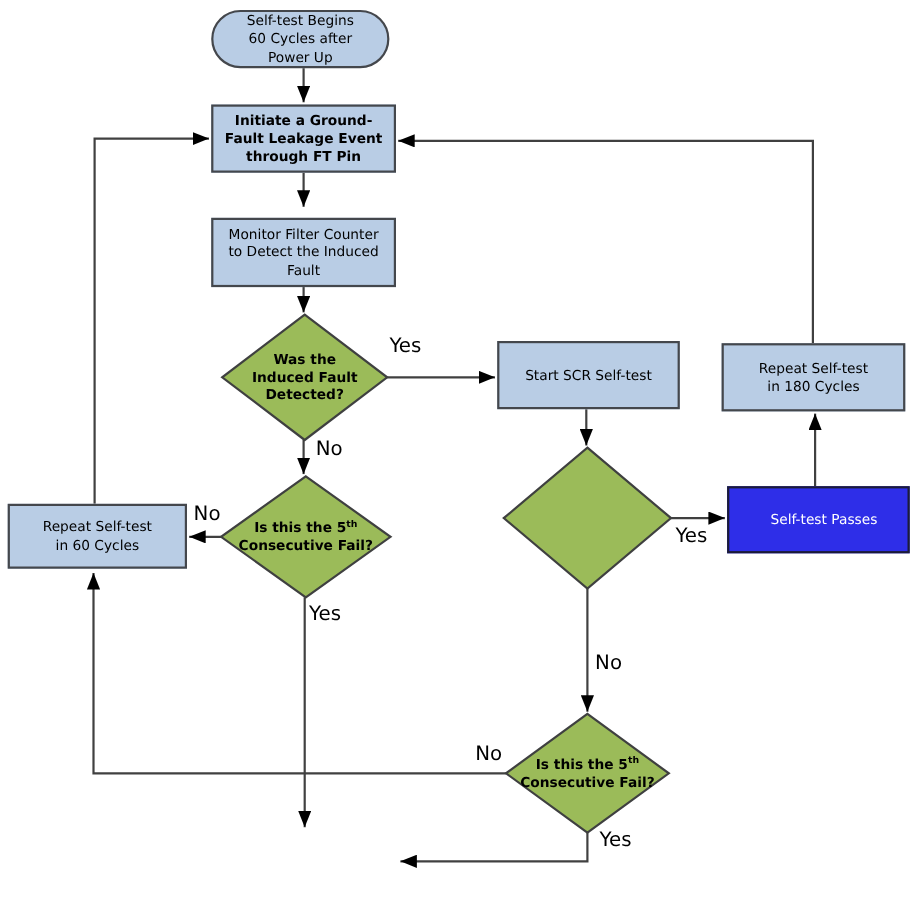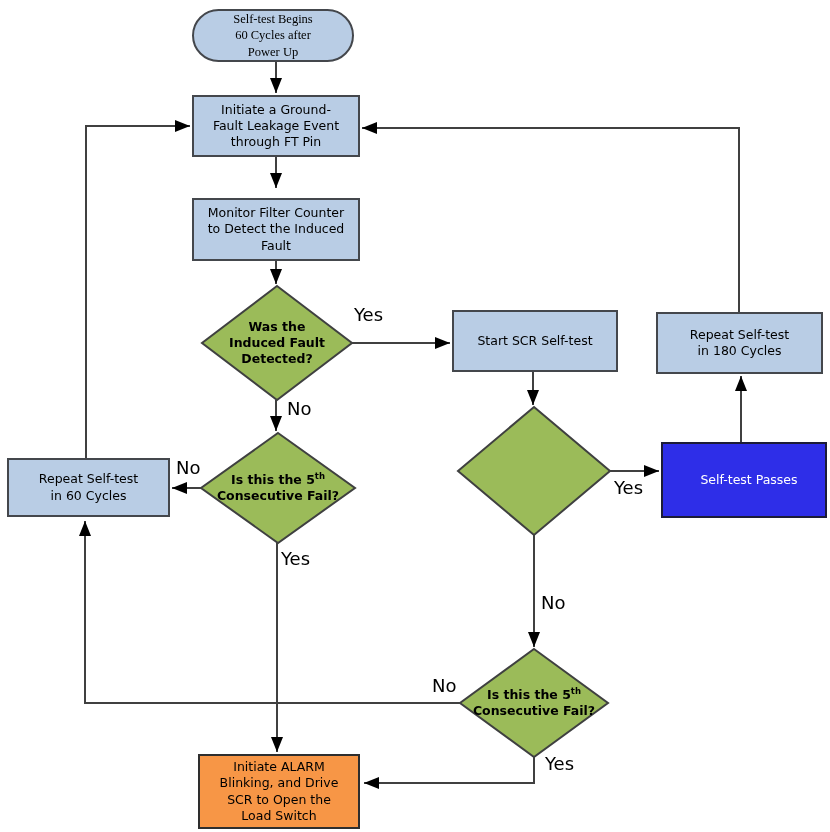--- a/index.html
+++ b/index.html
@@ -49,64 +49,61 @@
     <polyline points="277,543 277,752" fill="none" stroke="#404040" stroke-width="2" marker-end="url(#arr)"></polyline>
     <polyline points="534,535 534,647" fill="none" stroke="#404040" stroke-width="2" marker-end="url(#arr)"></polyline>
     <polyline points="534,757 534,783 364,783" fill="none" stroke="#404040" stroke-width="2" marker-end="url(#arr)"></polyline>
 
     <polygon points="277,286 352,343 277,400 202,343" fill="#9BBB59" stroke="#3f4040" stroke-width="2"></polygon>
     <polygon points="534,407 610,471 534,535 458,471" fill="#9BBB59" stroke="#3f4040" stroke-width="2"></polygon>
     <polygon points="278,433 355,488 278,543 201,488" fill="#9BBB59" stroke="#3f4040" stroke-width="2"></polygon>
     <polygon points="534,649 608,703 534,757 460,703" fill="#9BBB59" stroke="#3f4040" stroke-width="2"></polygon>
   </svg>
 
-  <div class="node terminator" style="left:192px;top:9px;width:162px;height:53px;font-family:Liberation Serif, serif;">
+  <div class="node terminator" style="left:192px;top:9px;width:162px;height:53px;">
     <span>Self-test Begins<br>60 Cycles after<br>Power Up</span>
   </div>
 
-  <div class="node process" style="left:192px;top:95px;width:168px;height:62px;">
+  <div class="node process" style="left:192px;top:95px;width:168px;height:62px;font-weight:bold;">
     <span>Initiate a Ground-<br>Fault Leakage Event<br>through FT Pin</span>
   </div>
 
   <div class="node process" style="left:192px;top:198px;width:168px;height:63px;">
     <span>Monitor Filter Counter<br>to Detect the Induced<br>Fault</span>
   </div>
 
   <div class="node decision" style="left:202px;top:286px;width:150px;height:114px;">
     <span>Was the<br>Induced Fault<br>Detected?</span>
   </div>
 
   <div class="node process" style="left:452px;top:310px;width:166px;height:62px;text-align:center;">
     <span>Start SCR Self-test</span>
   </div>
 
 
   <div class="node process" style="left:656px;top:312px;width:167px;height:62px;">
     <span>Repeat Self-test<br>in 180 Cycles</span>
   </div>
 
-  <div class="node pass" style="left:661px;top:442px;width:166px;height:76px;padding-left:12px;">
+  <div class="node pass" style="left:661px;top:442px;width:166px;height:61px;padding-left:12px;">
     <span>Self-test Passes</span>
   </div>
 
   <div class="node decision" style="left:201px;top:433px;width:154px;height:110px;">
     <span>Is this the 5<sup>th</sup><br>Consecutive Fail?</span>
   </div>
 
   <div class="node process" style="left:7px;top:458px;width:163px;height:59px;">
     <span>Repeat Self-test<br>in 60 Cycles</span>
   </div>
 
   <div class="node decision" style="left:460px;top:649px;width:148px;height:108px;">
     <span>Is this the 5<sup>th</sup><br>Consecutive Fail?</span>
   </div>
 
-  <div class="node alarm" style="left:198px;top:754px;width:162px;height:75px;">
-    <span>Initiate ALARM<br>Blinking, and Drive<br>SCR to Open the<br>Load Switch</span>
-  </div>
 
   <span class="edge-label" style="left:354px;top:304px;">Yes</span>
   <span class="edge-label" style="left:287px;top:398px;">No</span>
   <span class="edge-label" style="left:614px;top:477px;">Yes</span>
   <span class="edge-label" style="left:541px;top:592px;">No</span>
   <span class="edge-label" style="left:176px;top:457px;">No</span>
   <span class="edge-label" style="left:281px;top:548px;">Yes</span>
   <span class="edge-label" style="left:432px;top:675px;">No</span>
   <span class="edge-label" style="left:545px;top:753px;">Yes</span>
 

